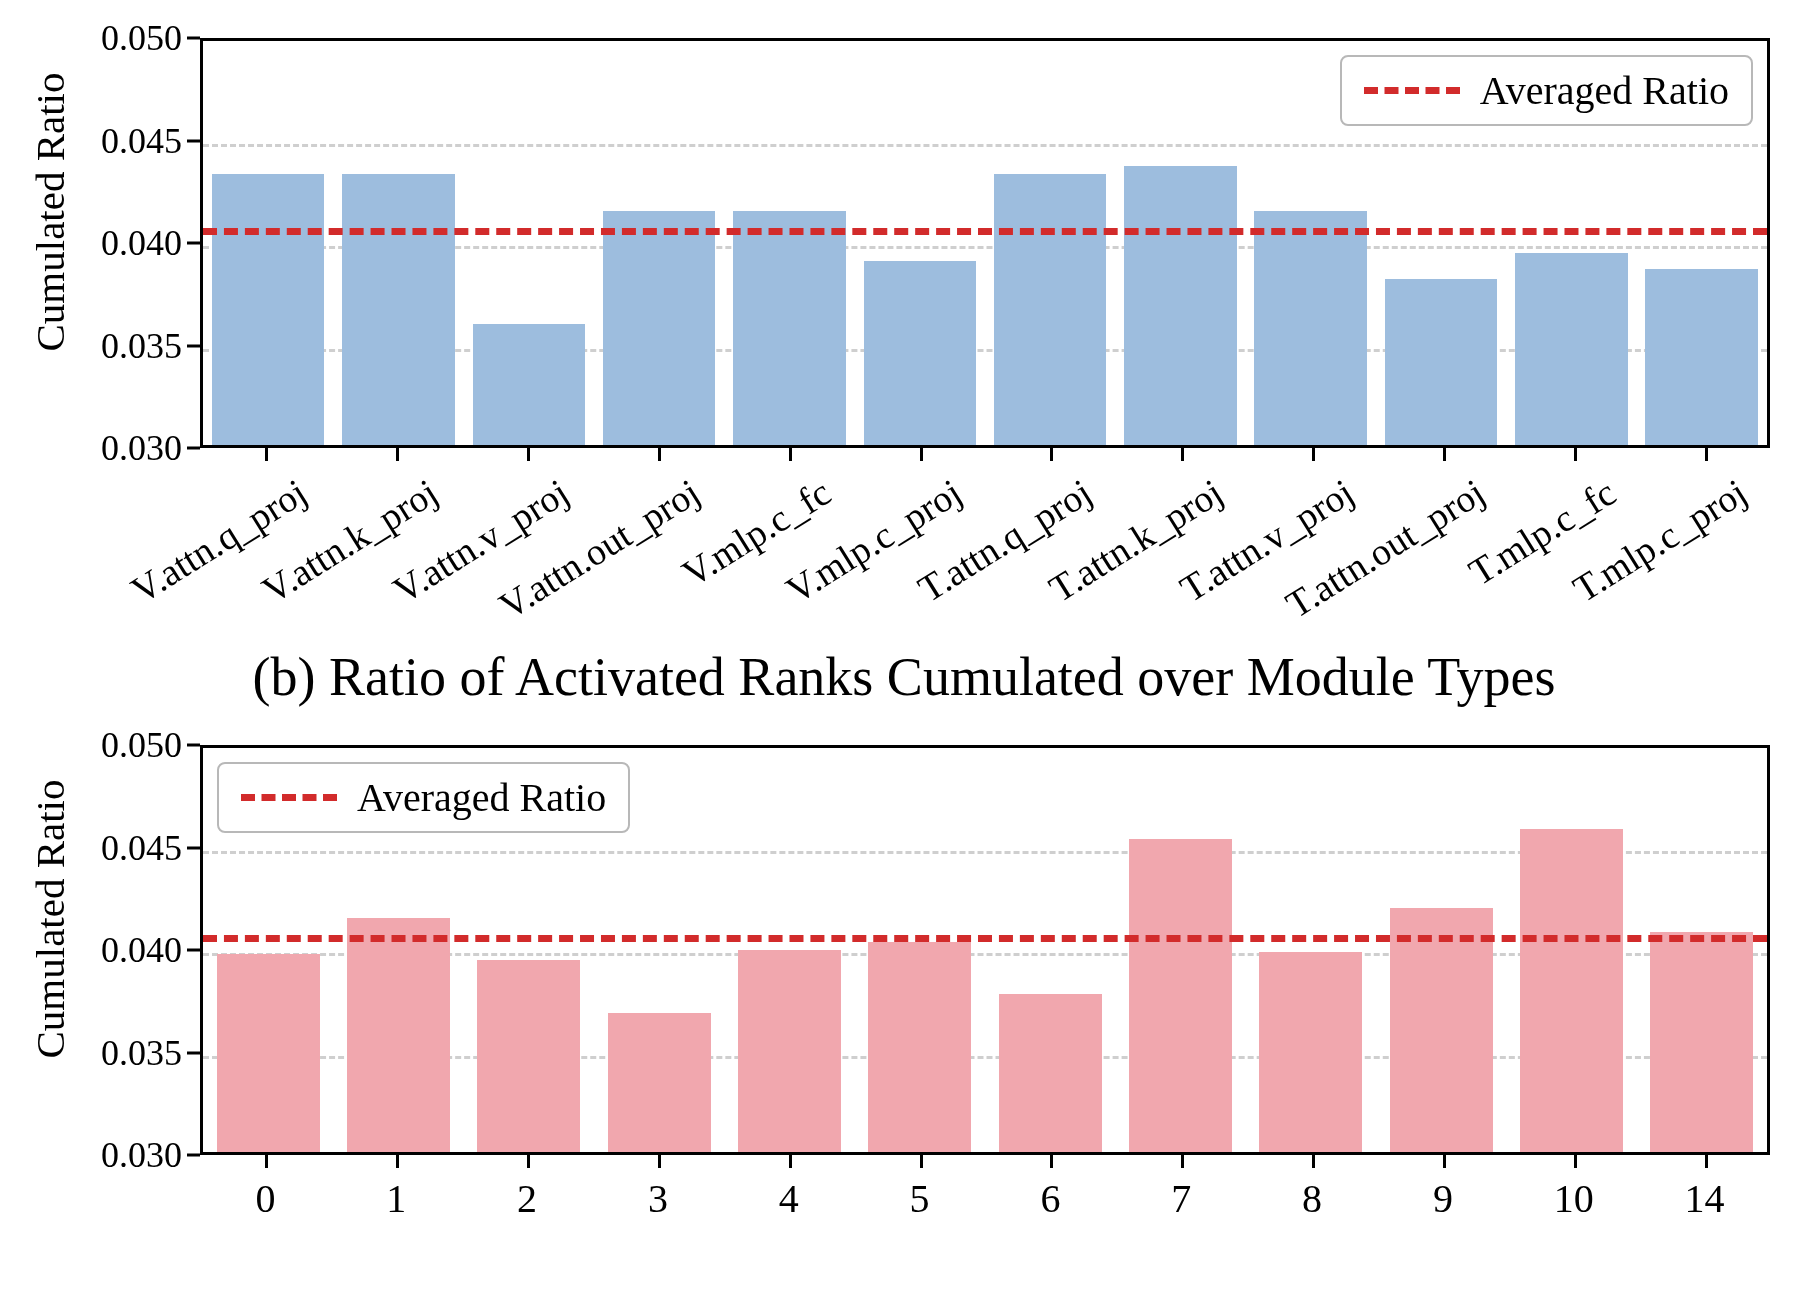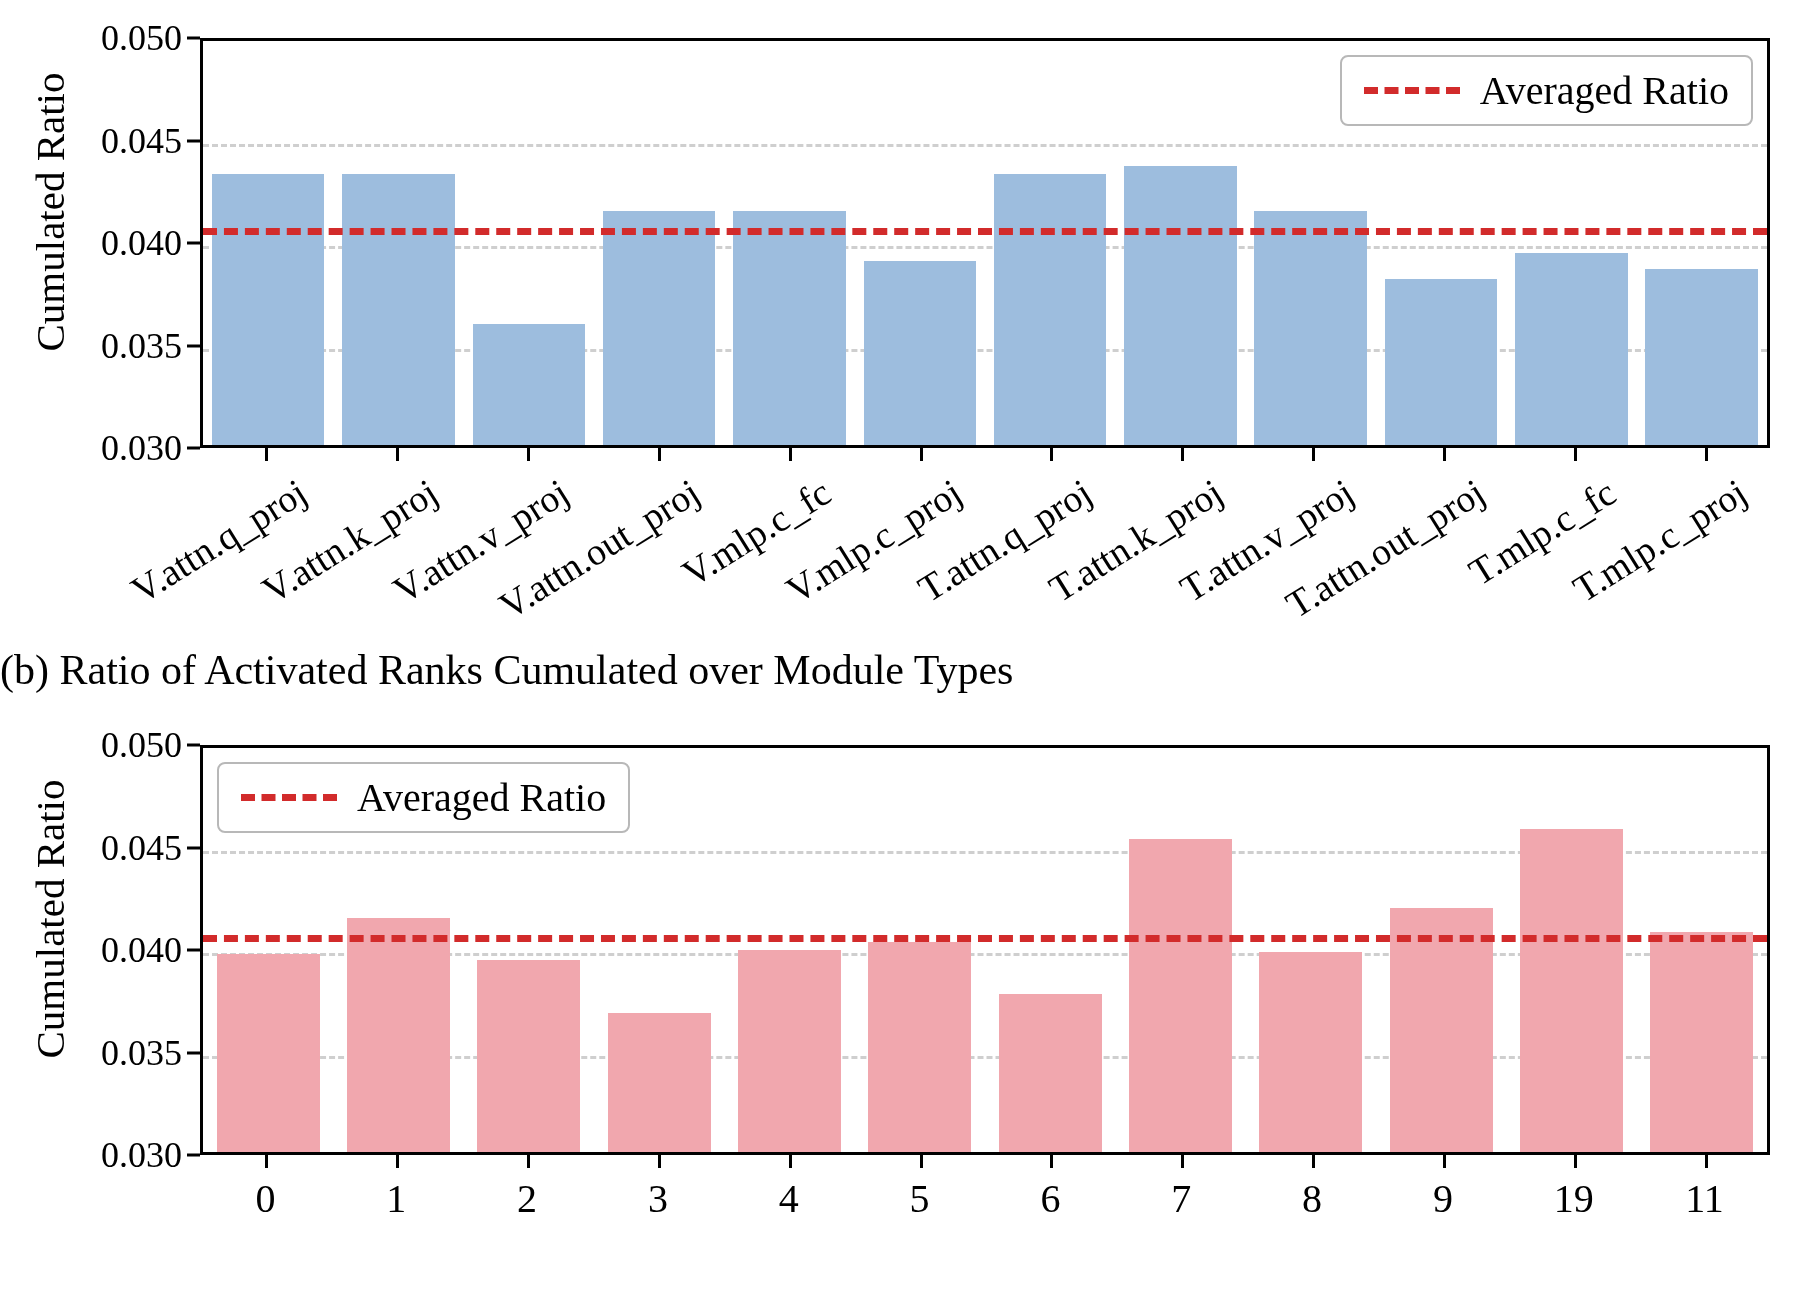--- a/index.html
+++ b/index.html
@@ -117,21 +117,22 @@
     position: absolute;
     top: 0;
     font-size: 40px;
     white-space: nowrap;
     transform: translateX(-50%);
   }
 
   .caption {
     position: absolute;
     width: 100%;
-    font-size: 42px;
+    text-align: center;
+    font-size: 54px;
   }
 
   
   .legend {
     position: absolute;
     box-sizing: border-box;
     border: 2px solid #b8b8b8;
     border-radius: 8px;
     background: #ffffff;
     display: flex;
@@ -289,20 +290,20 @@
         <div class="xtick-label" style="left: 919.583px; top: 460px;">5</div>
         <div class="xtick-mark" style="left: 1050.42px; top: 440px;"></div>
         <div class="xtick-label" style="left: 1050.42px; top: 460px;">6</div>
         <div class="xtick-mark" style="left: 1181.25px; top: 440px;"></div>
         <div class="xtick-label" style="left: 1181.25px; top: 460px;">7</div>
         <div class="xtick-mark" style="left: 1312.08px; top: 440px;"></div>
         <div class="xtick-label" style="left: 1312.08px; top: 460px;">8</div>
         <div class="xtick-mark" style="left: 1442.92px; top: 440px;"></div>
         <div class="xtick-label" style="left: 1442.92px; top: 460px;">9</div>
         <div class="xtick-mark" style="left: 1573.75px; top: 440px;"></div>
-        <div class="xtick-label" style="left: 1573.75px; top: 460px;">19</div>
+        <div class="xtick-label" style="left: 1573.75px; top: 460px;">10</div>
         <div class="xtick-mark" style="left: 1704.58px; top: 440px;"></div>
-        <div class="xtick-label" style="left: 1704.58px; top: 460px;">11</div>
+        <div class="xtick-label" style="left: 1704.58px; top: 460px;">14</div>
       </div>
 
   </div>
 
 </div>
 
 </body></html>

